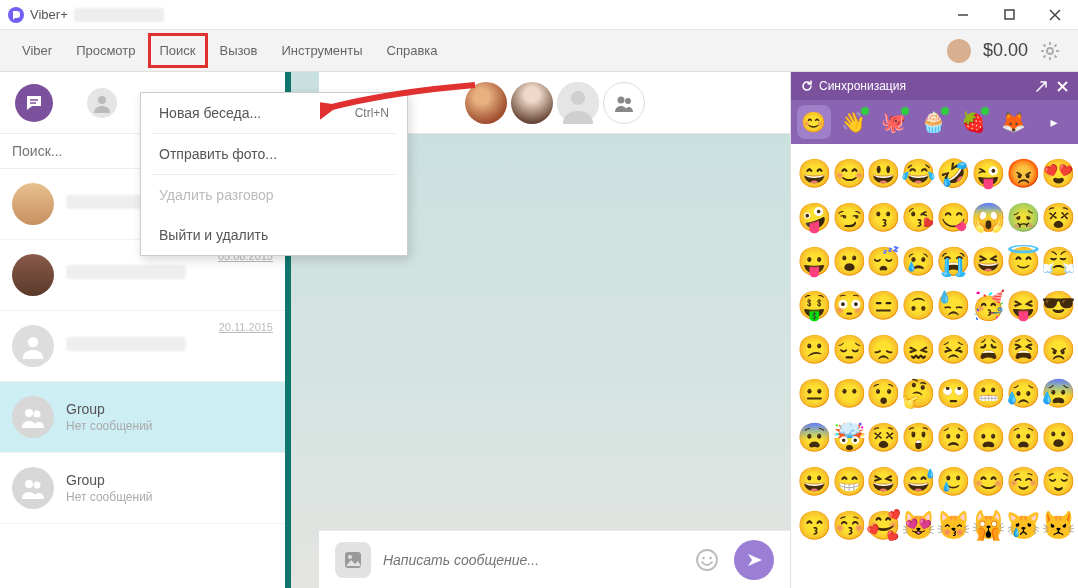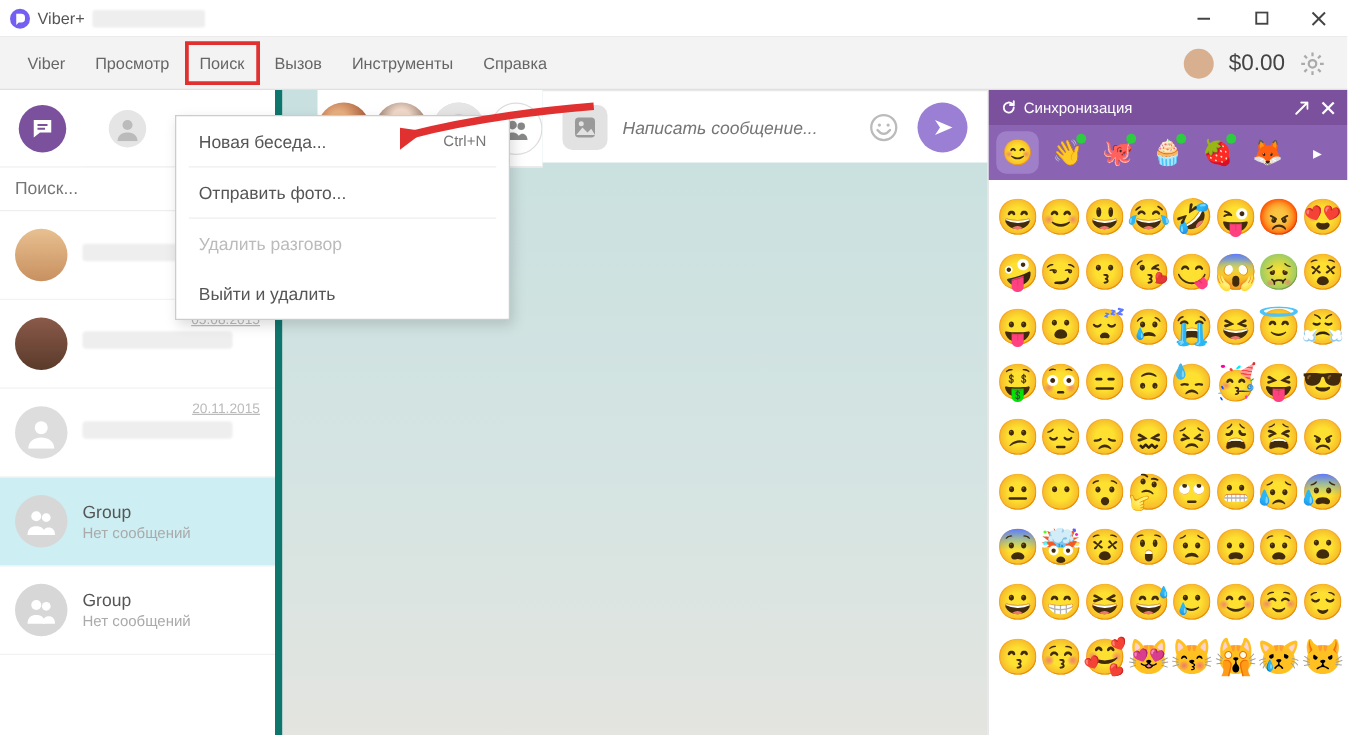--- a/index.html
+++ b/index.html
@@ -48,21 +48,21 @@
   .conv-item { display: flex; align-items: center; padding: 14px 12px; border-bottom: 1px solid #f2f2f2; cursor: pointer; position: relative; }
   .conv-item.selected { background: #cdeef3; }
   .conv-avatar { width: 42px; height: 42px; border-radius: 50%; background: #ddd; margin-right: 12px; flex-shrink: 0; display:flex;align-items:center;justify-content:center;color:#fff; }
   .conv-avatar.group { background: #d7d7d7; }
   .conv-name { font-size: 14px; color: #555; }
   .conv-sub { font-size: 12px; color: #aaa; margin-top: 2px; }
   .conv-date { position: absolute; right: 12px; top: 10px; font-size: 11px; color: #bbb; text-decoration: underline; }
   .conv-name.blurred { display:inline-block; width: 120px; height: 14px; background: #eee; border-radius: 3px; filter: blur(1px); }
 
   
-  .chatpane { flex: 1; display: flex; background: linear-gradient(#c8e0df 0%, #d5e4e2 60%, #e4e4e0 100%); position: relative; padding-left: 28px; }
+  .chatpane { flex: 1; display: flex; flex-direction: column; background: linear-gradient(#c8e0df 0%, #d5e4e2 60%, #e4e4e0 100%); position: relative; padding-left: 28px; }
   .chat-header { height: 62px; background: #fff; border-bottom: 1px solid #e5e5e5; display: flex; align-items: center; justify-content: center; gap: 4px; }
   .participant { width: 42px; height: 42px; border-radius: 50%; background: #d9d9d9; }
   .chat-body { flex: 1; }
   .chat-input-row { height: 58px; background: #fff; display: flex; align-items: center; padding: 0 16px; gap: 12px; border-top: 1px solid #e8e8e8; }
   .plus-media { width: 36px; height: 36px; border-radius: 8px; background: #e2e2e2; display:flex;align-items:center;justify-content:center;color:#888; }
   .chat-input { flex: 1; border: none; outline: none; font-size: 14px; color: #888; font-style: italic; background: transparent; }
   .smiley-btn { width: 30px; height: 30px; display:flex;align-items:center;justify-content:center;color:#bbb;font-size:20px;cursor:pointer; }
   .send-btn { width: 40px; height: 40px; border-radius: 50%; background: #9b7fd4; display:flex;align-items:center;justify-content:center;color:#fff;cursor:pointer; }
 
   

